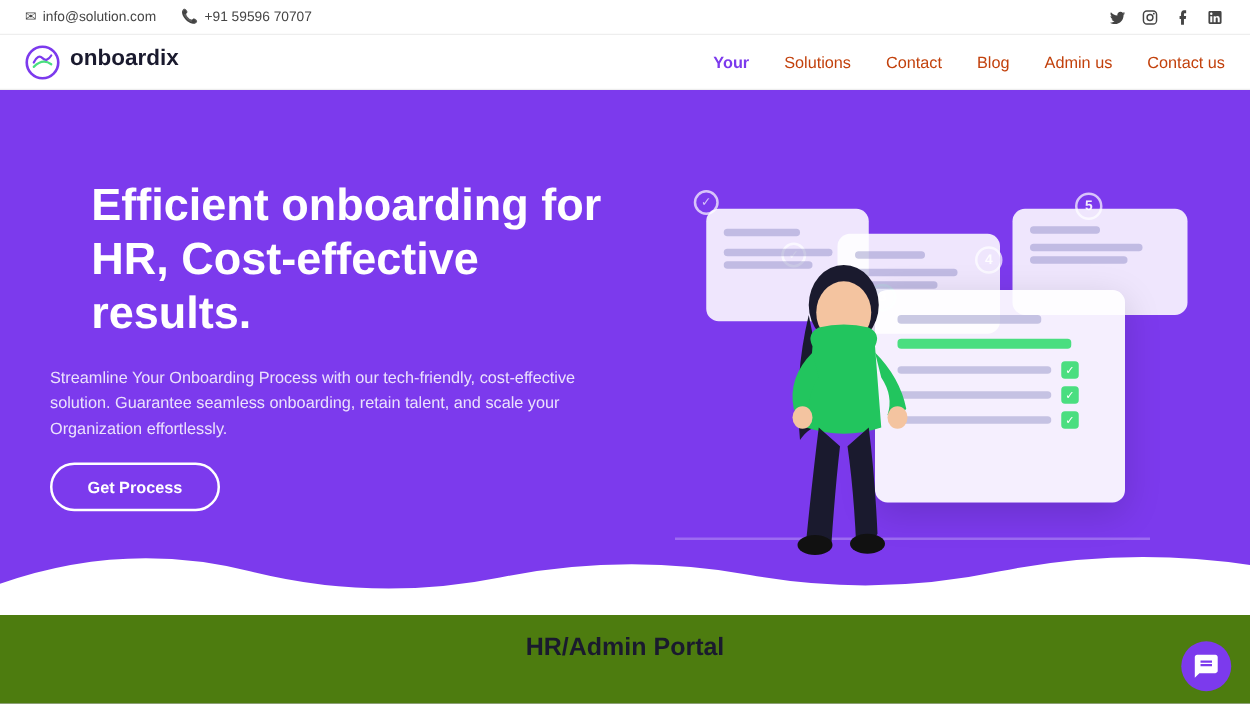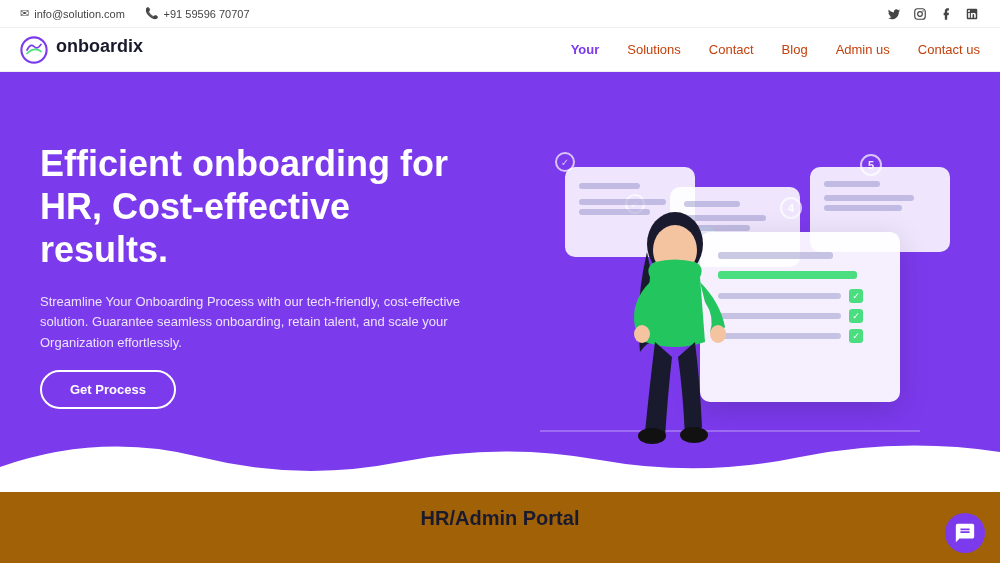--- a/index.html
+++ b/index.html
@@ -52,20 +52,21 @@
       z-index: 2;
       padding-top: 30px;
     }
     .hero-title {
       font-size: 36px;
       font-weight: 800;
       color: #fff;
       line-height: 1.2;
       margin-bottom: 20px;
       max-width: 440px;
+      margin-left: 33px;
     }
     .hero-subtitle {
       font-size: 13px;
       color: rgba(255,255,255,0.85);
       line-height: 1.6;
       margin-bottom: 16px;
       max-width: 430px;
     }
     .hero-btn {
       background: transparent;
@@ -82,21 +83,21 @@
     .hero-illustration {
       position: absolute;
       right: 20px;
       top: 20px;
       width: 480px;
       height: 390px;
     }
 
     
     .bottom-section {
-      background: #a16207;
+      background: #4d7c0f;
       height: 71px;
       display: flex;
       align-items: flex-start;
       justify-content: center;
       padding-top: 15px;
       position: relative;
     }
     .hr-portal-title {
       font-size: 20px;
       font-weight: 700;

